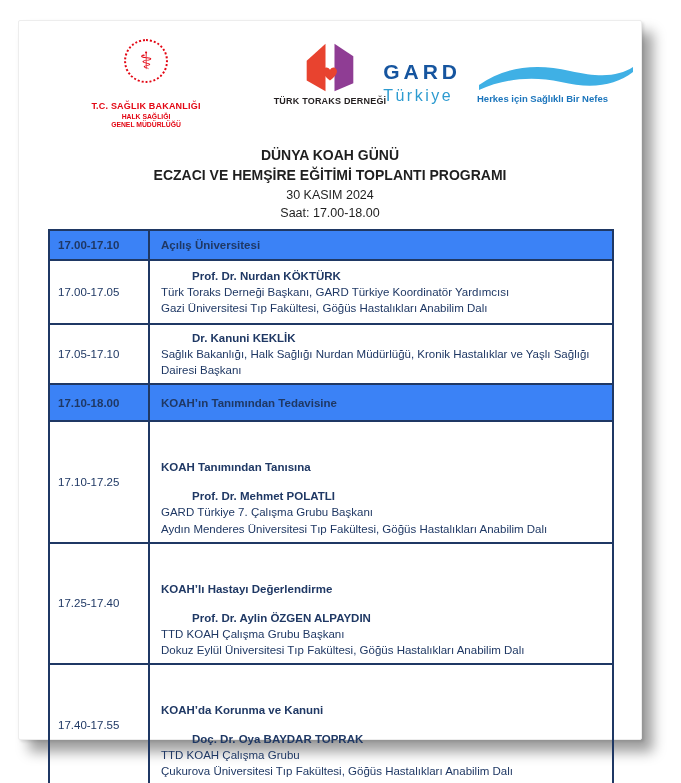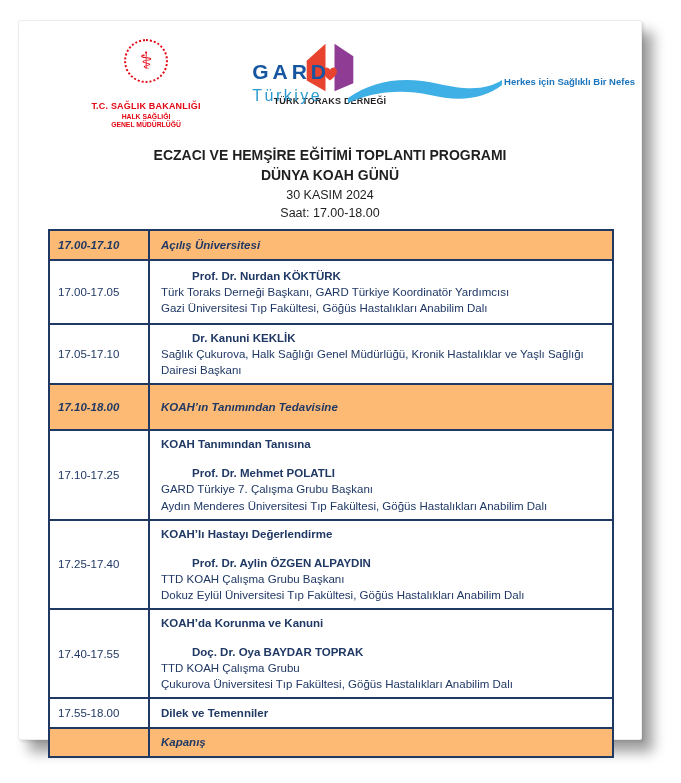--- a/index.html
+++ b/index.html
@@ -20,43 +20,43 @@
                  display:flex;align-items:center;justify-content:center;}
   .caduceus{font-family:"DejaVu Sans", sans-serif;font-size:24px;line-height:1;color:#e30613;}
   .ministry-l1{font-size:9px;font-weight:bold;letter-spacing:.2px;margin-top:18px;}
   .ministry-l2{font-size:6.8px;font-weight:bold;margin-top:2px;}
   .ministry-l3{font-size:6.8px;font-weight:bold;margin-top:1px;}
 
   .logo-toraks{position:absolute;left:50%;transform:translateX(-50%);top:20px;width:150px;text-align:center;}
   .toraks-svg{display:block;margin:0 auto;}
   .toraks-label{font-size:9px;font-weight:bold;color:#231f20;letter-spacing:.2px;margin-top:3px;}
 
-  .logo-gard{position:absolute;right:6px;top:40px;display:flex;align-items:flex-end;}
+  .logo-gard{position:absolute;right:6px;top:40px;display:flex;align-items:center;}
   .gard-left{display:flex;flex-direction:column;justify-content:space-between;padding-right:7px;}
   .gard-word{font-size:21px;font-weight:bold;color:#16559f;letter-spacing:4px;line-height:1;}
   .gard-region{font-size:16px;color:#2d9bd0;letter-spacing:2.5px;line-height:1;margin-top:6px;}
   .gard-divider{width:2px;background:#2380c0;margin-right:7px;}
-  .gard-right{display:flex;justify-content:flex-end;}
+  .gard-right{display:flex;flex-direction:column;justify-content:flex-end;}
   .gard-tagline{font-size:9.5px;font-weight:bold;color:#1b75bc;margin-top:2px;white-space:nowrap;}
 
   
   .title-block{position:absolute;left:0;top:124px;width:100%;text-align:center;color:#1f1f1f;}
   .title-main{font-size:14px;font-weight:bold;line-height:1.45;}
   .title-sub{font-size:12.5px;line-height:1.5;}
 
   
   .program-table{position:absolute;left:29px;top:208px;border-collapse:collapse;width:566px;
                  table-layout:fixed;color:#1f3864;}
   .program-table td{border:2px solid #1f3864;vertical-align:middle;}
   .program-table col.c-time{width:100px;}
   td.time-cell{padding:3px 4px 3px 8px;font-size:11.5px;}
   td.content-cell{padding:5px 11px;font-size:11.5px;line-height:1.4;}
-  tr.row-blue td{background:#fdba74;font-style:italic;}
+  tr.row-blue td{background:#3b82f6;}
   .bold{font-weight:bold;}
-  .session-title{font-weight:bold;margin-bottom:13px;}
+  .session-title{font-weight:bold;margin-bottom:13px;margin-top:32px;}
   .speaker-name{font-weight:bold;padding-left:31px;}
 </style>
 </head>
 <body>
 
 <div class="canvas">
   <div class="doc-page">
 
     <div class="logo-ministry">
       <div class="emblem-wrap">
@@ -86,22 +86,22 @@
       <div class="gard-divider"></div>
       <div class="gard-right">
         <svg width="158" height="30" viewBox="0 0 158 30">
           <path d="M2,24 C28,6 58,2 93,10 C124,17 142,15 156,6 L156,11 C138,25 114,28 84,21 C52,14 24,19 2,29 Z" fill="#3fb0e5"></path>
         </svg>
         <div class="gard-tagline">Herkes için Sağlıklı Bir Nefes</div>
       </div>
     </div>
 
     <div class="title-block">
+      <div class="title-main">DÜNYA KOAH GÜNÜ</div>
       <div class="title-main">ECZACI VE HEMŞİRE EĞİTİMİ TOPLANTI PROGRAMI</div>
-      <div class="title-main">DÜNYA KOAH GÜNÜ</div>
       <div class="title-sub">30 KASIM 2024</div>
       <div class="title-sub">Saat: 17.00-18.00</div>
     </div>
 
     <table class="program-table">
       <colgroup>
           <col class="c-time">
           <col>
         </colgroup>
       <tbody>
@@ -117,25 +117,25 @@
             <div class="speaker-name">Prof. Dr. Nurdan KÖKTÜRK</div>
             <div>Türk Toraks Derneği Başkanı, GARD Türkiye Koordinatör Yardımcısı</div>
             <div>Gazi Üniversitesi Tıp Fakültesi, Göğüs Hastalıkları Anabilim Dalı</div>
           </td>
         </tr>
 
         <tr style="height:60px;">
           <td class="time-cell">17.05-17.10</td>
           <td class="content-cell">
             <div class="speaker-name">Dr. Kanuni KEKLİK</div>
-            <div>Sağlık Çukurova, Halk Sağlığı Genel Müdürlüğü, Kronik Hastalıklar ve Yaşlı Sağlığı Dairesi Başkanı</div>
+            <div>Sağlık Bakanlığı, Halk Sağlığı Nurdan Müdürlüğü, Kronik Hastalıklar ve Yaşlı Sağlığı Dairesi Başkanı</div>
           </td>
         </tr>
 
-        <tr class="row-blue" style="height:46px;">
+        <tr class="row-blue" style="height:37px;">
           <td class="time-cell bold">17.10-18.00</td>
           <td class="content-cell bold">KOAH’ın Tanımından Tedavisine</td>
         </tr>
 
         <tr style="height:84px;">
           <td class="time-cell">17.10-17.25</td>
           <td class="content-cell">
             <div class="session-title">KOAH Tanımından Tanısına</div>
             <div class="speaker-name">Prof. Dr. Mehmet POLATLI</div>
             <div>GARD Türkiye 7. Çalışma Grubu Başkanı</div>

